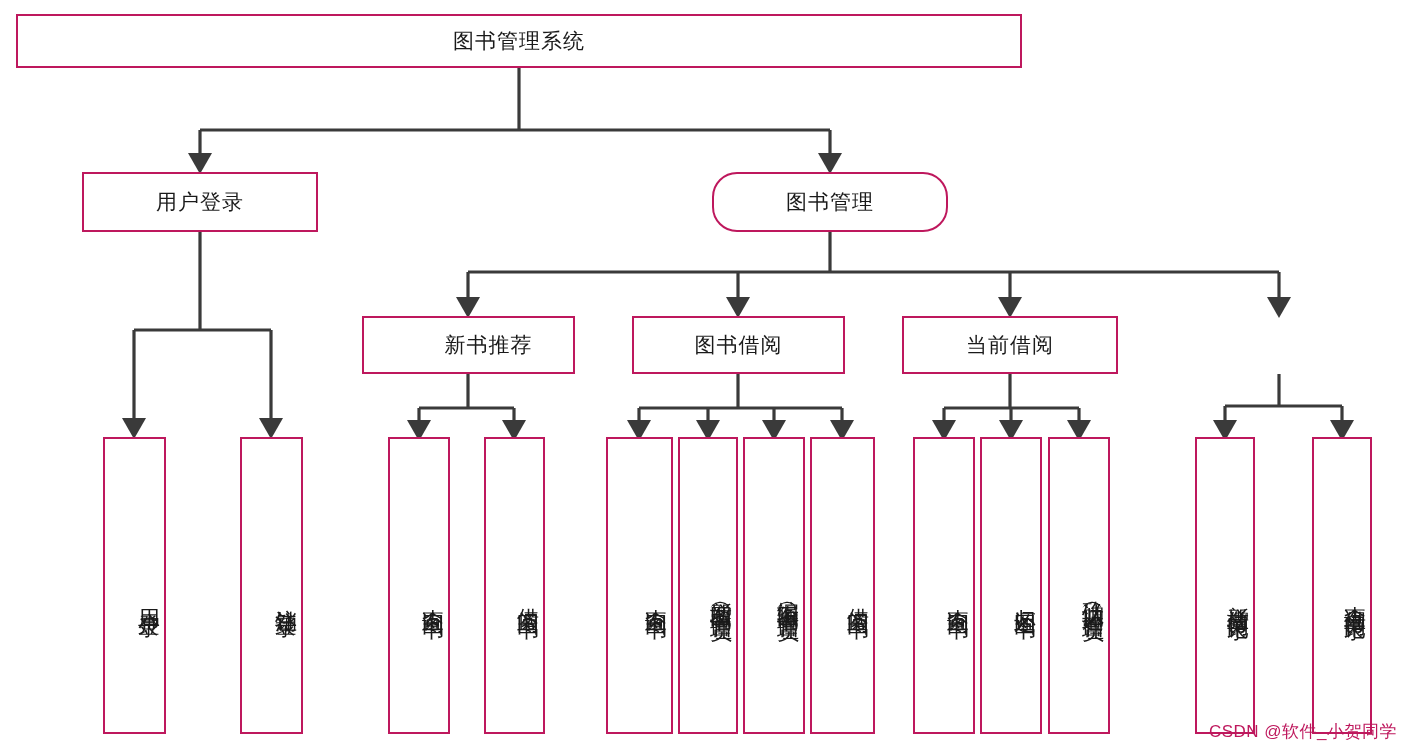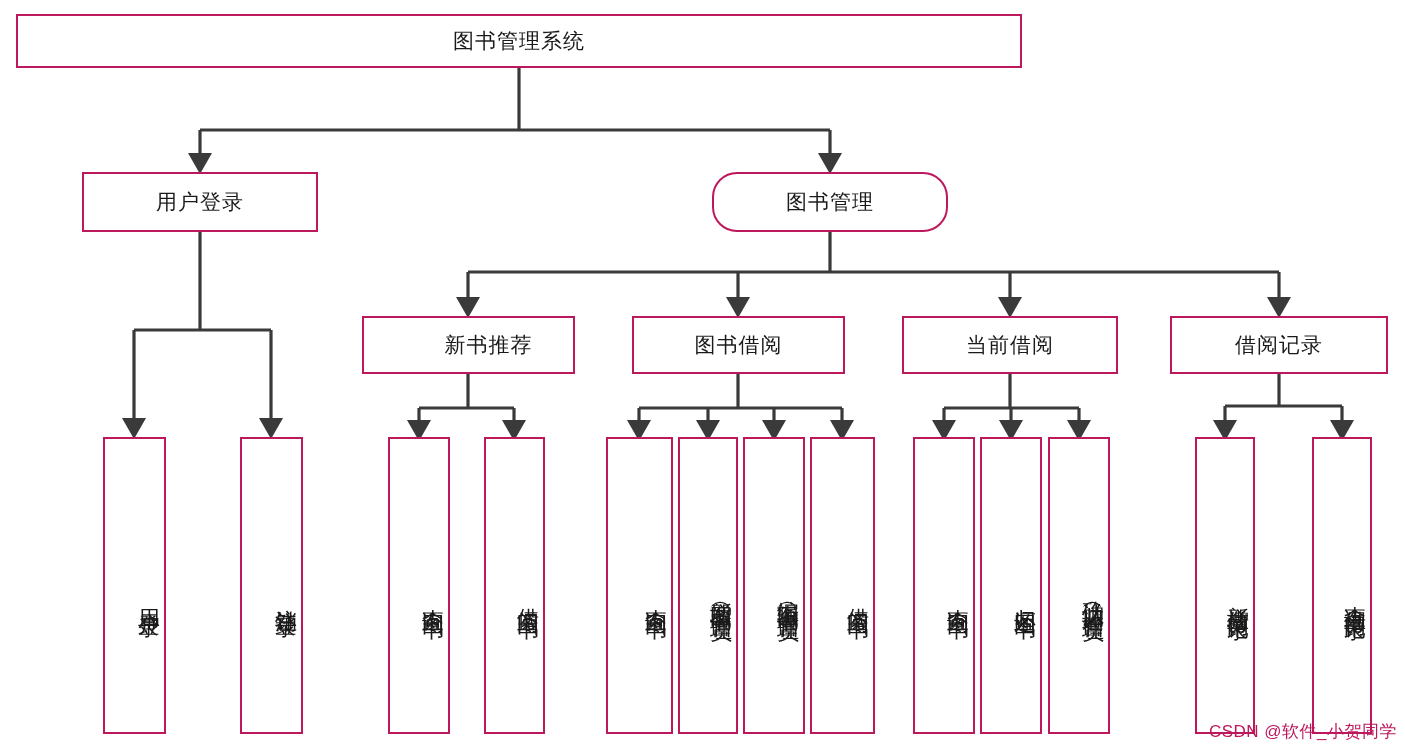--- a/index.html
+++ b/index.html
@@ -132,23 +132,20 @@
 
   <div class="node horiz" style="left:362px;top:316px;width:213px;height:58px;padding-left:40px;">
     <span class="label">新书推荐</span>
   </div>
   <div class="node horiz" style="left:902px;top:316px;width:216px;height:58px;">
     <span class="label">当前借阅</span>
   </div>
   <div class="node horiz" style="left:632px;top:316px;width:213px;height:58px;">
     <span class="label">图书借阅</span>
   </div>
-  <div class="node horiz" style="left:1170px;top:316px;width:218px;height:58px;">
-    <span class="label">借阅记录</span>
-  </div>
 
   <div class="node vert" style="left:103px;top:437px;width:63px;height:297px;">
     <span class="label">用户登录</span>
   </div>
   <div class="node vert" style="left:240px;top:437px;width:63px;height:297px;">
     <span class="label">注销登录</span>
   </div>
 
   <div class="node vert" style="left:388px;top:437px;width:62px;height:297px;">
     <span class="label">查询图书</span>

